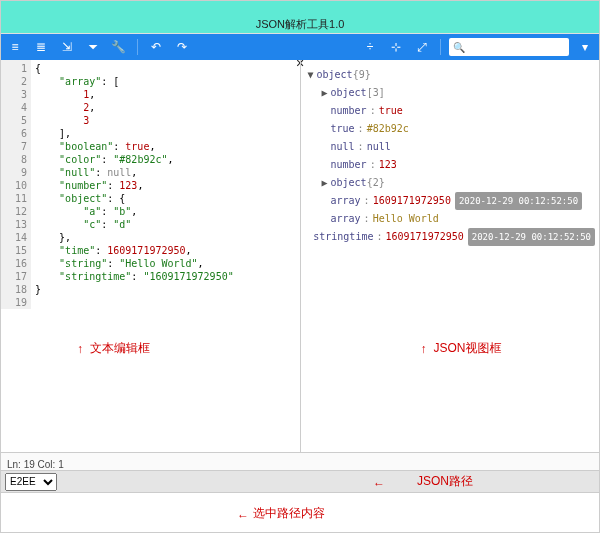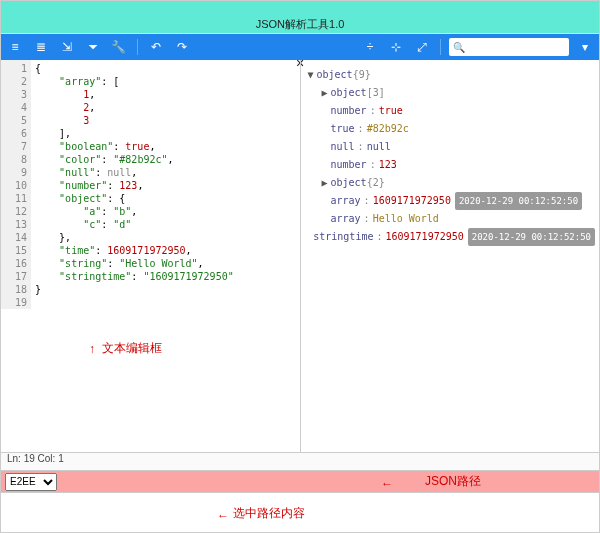--- a/index.html
+++ b/index.html
@@ -34,22 +34,22 @@
 .tree .col { color: #888; margin: 0 3px; }
 .tree .vstr { color: #a08020; }
 .tree .vnum { color: #b00000; }
 .tree .vbool { color: #b00000; }
 .tree .vnull { color: #4a4a8a; }
 .tree .meta { color: #888; }
 .tree .badge { background: #999; color: #fff; padding: 0 4px; border-radius: 2px; margin-left: 4px; font-size: 9px; }
 .annot { color: #d00000; font-size: 12px; position: absolute; display: flex; align-items: center; gap: 4px; }
 .arrow-up::before { content: "↑"; color: #d00000; font-weight: bold; margin-right: 3px; }
 .arrow-left::before { content: "←"; color: #d00000; font-weight: bold; }
-.statusbar { height: 18px; border-top: 1px solid #ccc; padding: 0 6px; font-size: 10px; color: #444; display: flex; align-items: flex-start; background: #fafafa; }
-.pathbar { height: 22px; border-top: 1px solid #ccc; display: flex; align-items: center; padding: 0 4px; background: #fca5a5; position: relative; }
+.statusbar { height: 18px; border-top: 1px solid #ccc; padding: 0 6px; font-size: 10px; color: #444; display: flex; align-items: flex-end; background: #fafafa; }
+.pathbar { height: 22px; border-top: 1px solid #ccc; display: flex; align-items: center; padding: 0 4px; background: #e5e5e5; position: relative; }
 .pathbar select { font-size: 10px; height: 18px; width: 52px; }
 .contentbar { height: 40px; border-top: 1px solid #ccc; background: #fff; position: relative; }
 </style>
 </head>
 <body>
 
 <div class="titlebar">
   <div class="icon"></div>
   <div class="title">JSON解析工具1.0</div>
   <div class="winbtn">─</div>
@@ -95,21 +95,21 @@
 <span class="">    <span class="k">"object"</span>: {</span>
 <span class="">        <span class="k">"a"</span>: <span class="s">"b"</span>,</span>
 <span class="">        <span class="k">"c"</span>: <span class="s">"d"</span></span>
 <span class="">    },</span>
 <span class="">    <span class="k">"time"</span>: <span class="n">1609171972950</span>,</span>
 <span class="">    <span class="k">"string"</span>: <span class="s">"Hello World"</span>,</span>
 <span class="">    <span class="k">"stringtime"</span>: <span class="s">"1609171972950"</span></span>
 <span class="">}</span>
 <span class="cur-line"></span>
 </div>
-    <div class="annot" style="left:88px; top:280px;">
+    <div class="annot" style="left:76px; top:280px;">
       <span class="arrow-up"></span>
         <span>文本编辑框</span>
     </div>
   </div>
 
   <div class="pane">
     <div class="tree" id="tree">
         <div class="row">
           <span class="ind" style="width:0px"></span>
           <span class="tw">▼</span>
@@ -173,36 +173,40 @@
         </div>
         <div class="row">
           <span class="ind" style="width:14px"></span>
           <span class="tw"></span>
           <span class="key">stringtime</span>
           <span class="col">:</span>
           <span class="vnum">1609171972950</span>
           <span class="badge">2020-12-29 00:12:52:50</span>
         </div>
       </div>
+    <div class="annot" style="left:120px; top:280px;">
+      <span class="arrow-up"></span>
+        <span>JSON视图框</span>
+    </div>
   </div>
 
 </div>
 
 <div class="statusbar">
   <span>Ln: 19  Col: 1</span>
 </div>
 
 <div class="pathbar">
   <select>
     <option>E2EE</option>
   </select>
-  <div class="annot" style="left:380px; top:2px;gap:32px;">
+  <div class="annot" style="left:372px; top:2px;gap:32px;">
     <span class="arrow-left"></span>
       <span>JSON路径</span>
   </div>
 </div>
 
 <div class="contentbar">
-  <div class="annot" style="left:216px; top:12px;text-align:center;">
+  <div class="annot" style="left:236px; top:12px;text-align:center;">
     <span class="arrow-left"></span>
       <span>选中路径内容</span>
   </div>
 </div>
 
 </body></html>

